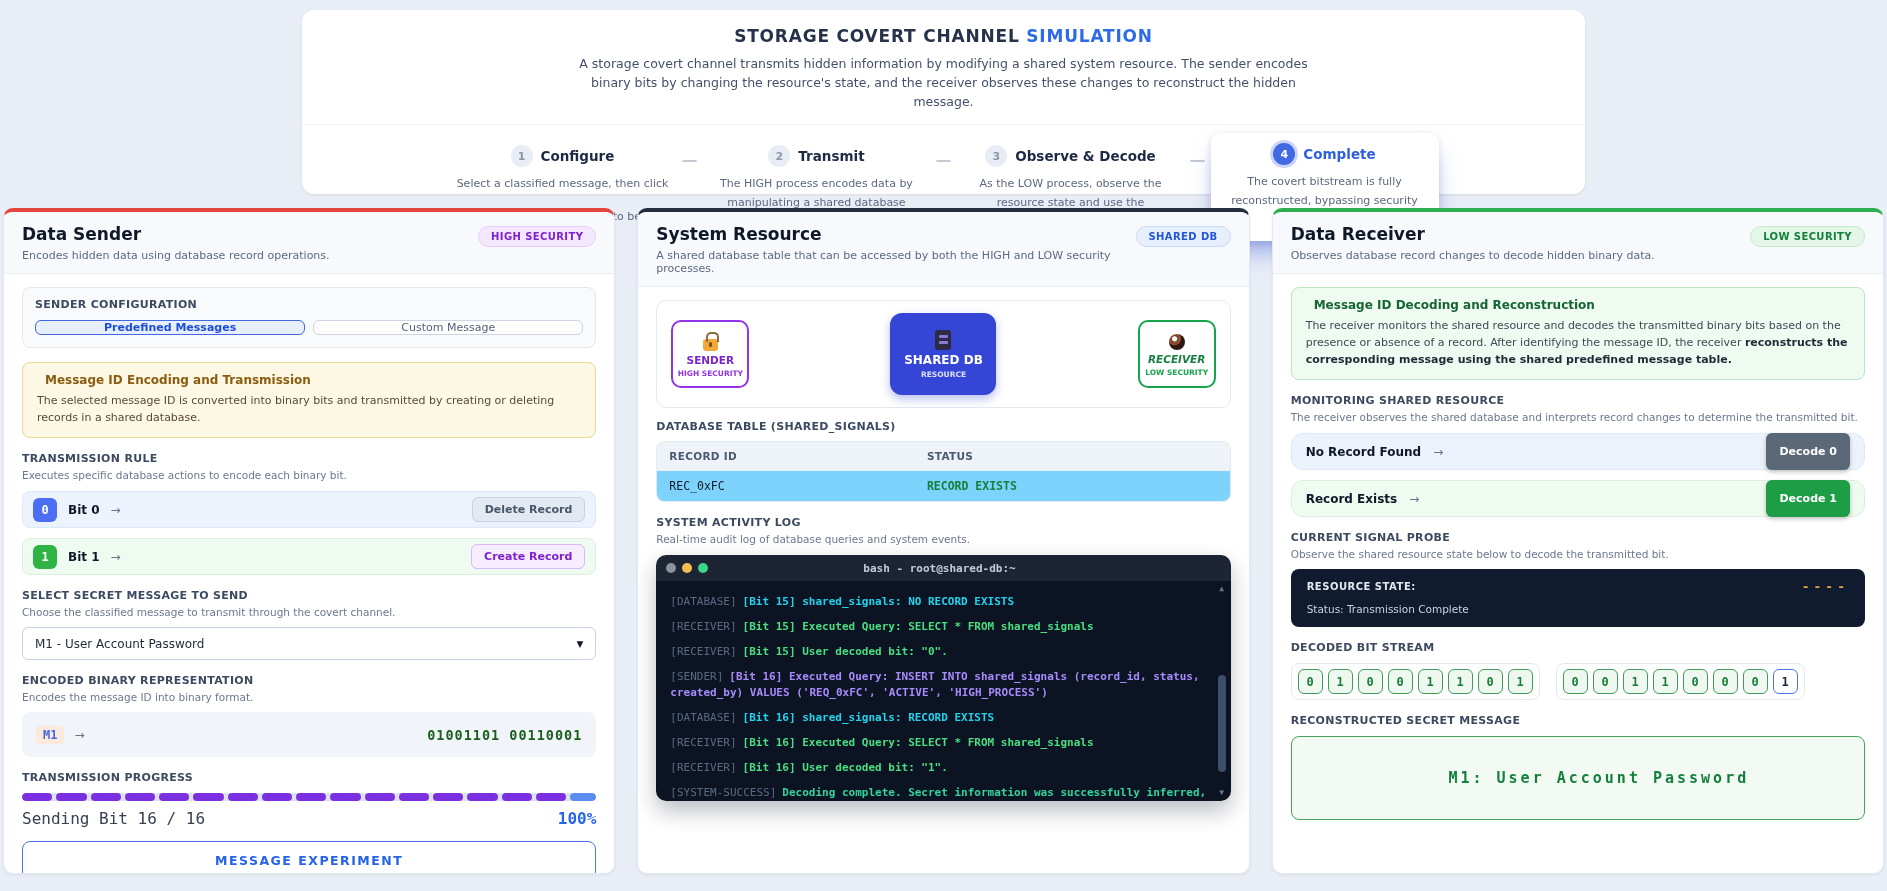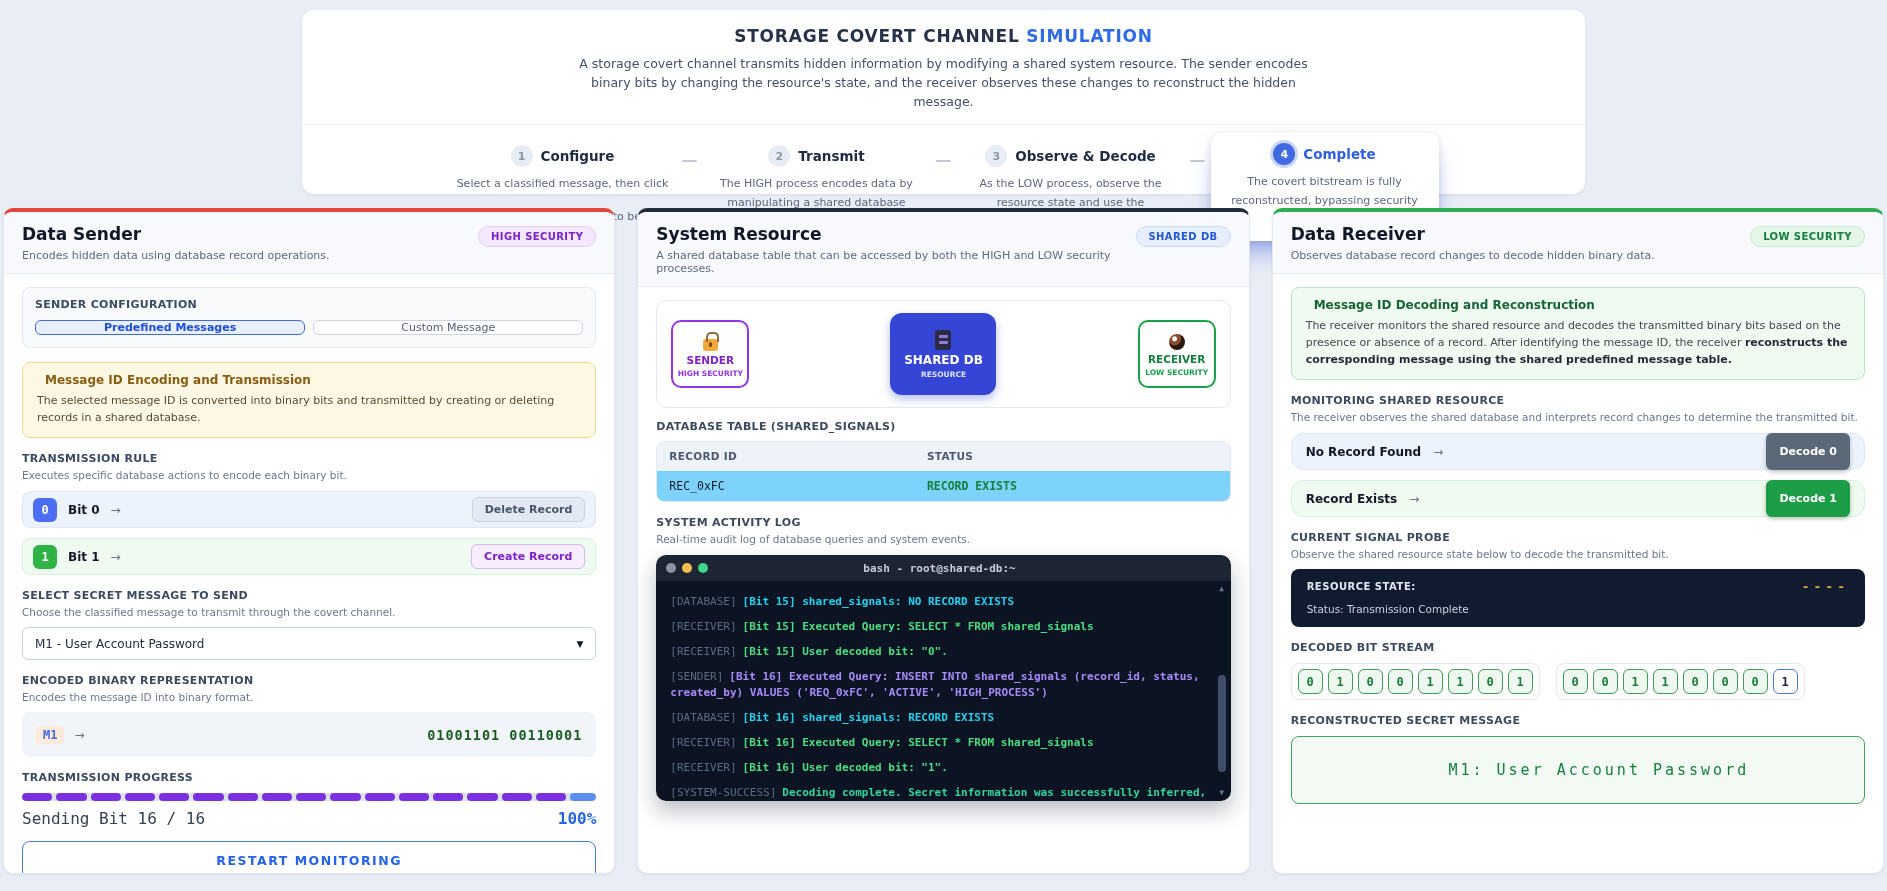--- a/index.html
+++ b/index.html
@@ -132,21 +132,21 @@
 
   
   .diagram { border:1px solid #e4e8f0; border-radius:10px; padding:12px 14px; display:flex; align-items:center; justify-content:space-between; }
   .node { border-radius:10px; display:flex; flex-direction:column; align-items:center; justify-content:center; gap:3px; }
   .node.n-sender   { width:78px; height:68px; border:2px solid #9333ea; background:#fff; }
   .node.n-db       { width:106px; height:82px; background:#3545d6; color:#fff; border-radius:12px; box-shadow:0 4px 10px rgba(53,69,214,.35); }
   .node.n-receiver { width:78px; height:68px; border:2px solid #16a34a; background:#fff; }
   .node-title { font-size:10.5px; font-weight:800; }
   .node.n-sender .node-title { color:#7e22ce; }
   .node.n-db .node-title { color:#fff; font-size:12px; }
-  .node.n-receiver .node-title { color:#15803d; }
+  .node.n-receiver .node-title { color:#15803d;font-style:italic; }
   .node-sub { font-size:7.5px; font-weight:700; }
   .node.n-sender .node-sub { color:#9333ea; }
   .node.n-db .node-sub { color:#dbe2ff; }
   .node.n-receiver .node-sub { color:#16a34a; }
   .icon-lock { width:15px; height:12px; background:#f2a93b; border-radius:3px; position:relative; margin-top:8px; }
   .icon-lock::before { content:""; position:absolute; top:-7px; left:3px; width:9px; height:8px; border:2.5px solid #8a6d3b; border-bottom:none; border-radius:5px 5px 0 0; }
   .icon-lock::after { content:""; position:absolute; top:3px; left:6px; width:3px; height:5px; background:#7a4c12; border-radius:2px; }
   .icon-cabinet { width:16px; height:20px; background:#2d2a45; border-radius:3px; display:flex; flex-direction:column; align-items:center; justify-content:center; gap:3px; }
   .icon-cabinet span { width:9px; height:3px; background:#8b7bd8; border-radius:1px; }
   .icon-eye { width:16px; height:16px; border-radius:50%; margin-top:2px;
@@ -194,23 +194,23 @@
 
   .bit-stream { display:flex; gap:16px; margin-top:9px; }
   .bit-group { background:#fff; border:1px solid #e4e8f0; border-radius:8px; padding:5px 6px; display:flex; gap:5px; }
   .bgbit {
     width:25px; height:25px; border-radius:6px; border:1.5px solid #3f9d58; background:#eef8f0;
     color:#1d7c3a; font-weight:700; font-size:12px; display:flex; align-items:center; justify-content:center;
   }
   .bgbit.current { border-color:#4b76e8; background:#fff; color:#15253f; }
 
   .secret-box {
-    margin-top:9px; border:1.5px solid #43a35c; background:#f2faf3; border-radius:8px; height:68px;
+    margin-top:9px; border:1.5px solid #43a35c; background:#f2faf3; border-radius:8px; height:84px;
     display:flex; align-items:center; justify-content:center;
-    font-weight:400; font-size:15px; color:#15803d; letter-spacing:3px;padding-left:42px;
+    font-weight:700; font-size:15px; color:#15803d; letter-spacing:3px;padding-left:42px;
   }
 </style>
 </head>
 <body>
 
 <div class="header-card">
   <div class="header-title">
     <span>STORAGE COVERT CHANNEL</span>
     <span class="accent">SIMULATION</span>
   </div>
@@ -332,21 +332,21 @@
           <span class="seg"></span>
           <span class="seg"></span>
           <span class="seg"></span>
         <span class="seg tip"></span>
       </div>
       <div class="progress-status mono">
         <span>Sending Bit 16 / 16</span>
         <span class="progress-pct">100%</span>
       </div>
 
-      <div class="restart-btn">RESTART MONITORING</div>
+      <div class="restart-btn">MESSAGE EXPERIMENT</div>
     </div>
   </section>
 
   <section class="panel p-resource">
     <div class="panel-header">
       <div>
         <div class="panel-title">System Resource</div>
         <div class="panel-sub">A shared database table that can be accessed by both the HIGH and LOW security processes.</div>
       </div>
       <span class="badge blue">SHARED DB</span>

